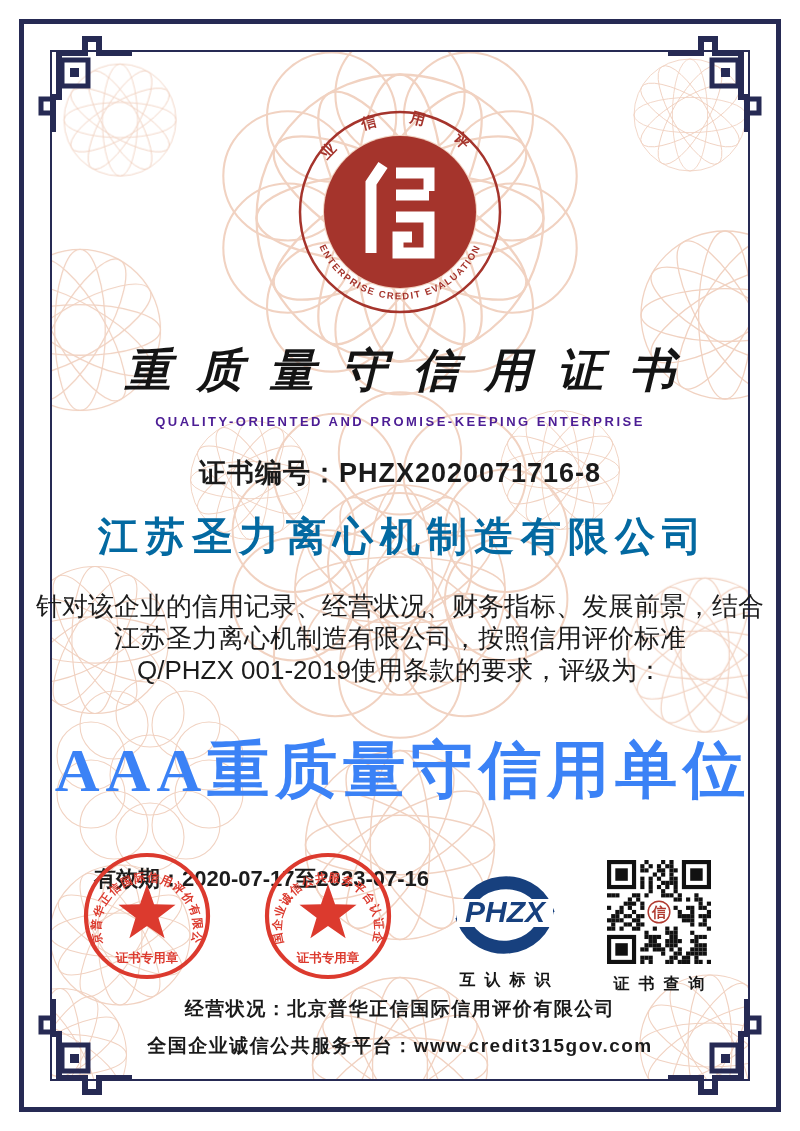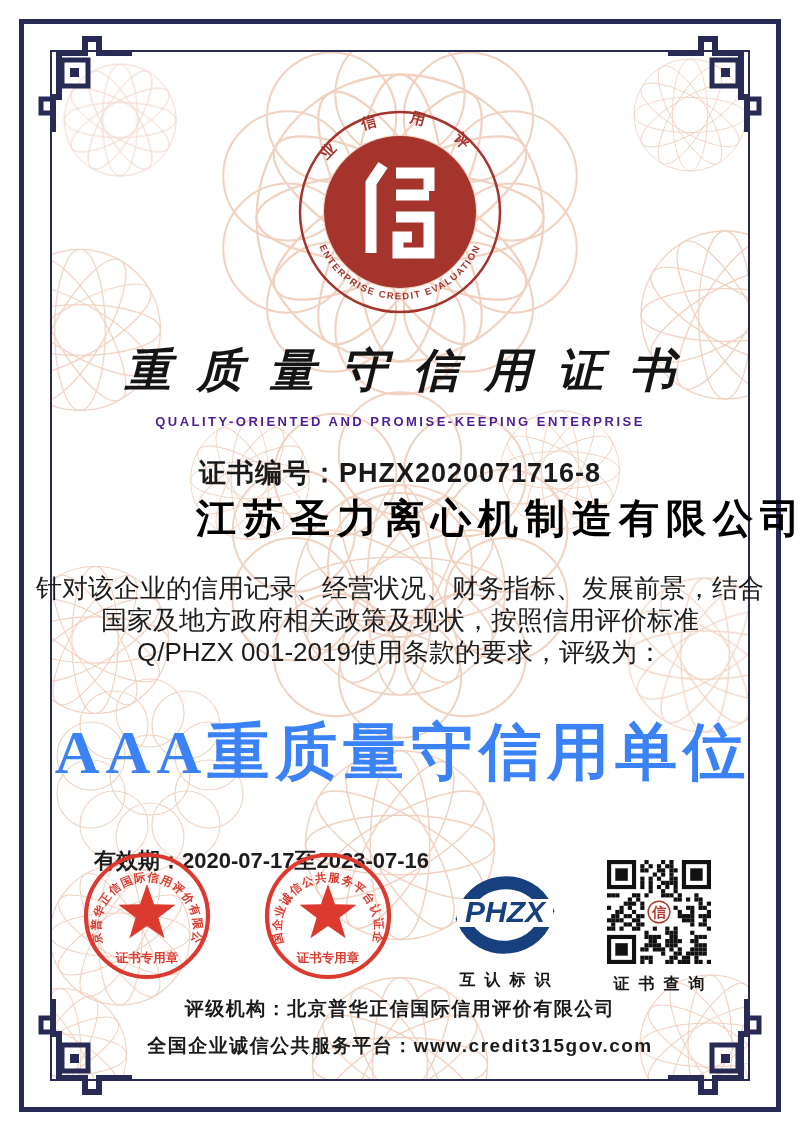--- a/index.html
+++ b/index.html
@@ -21,22 +21,22 @@
   
   .guilloche{position:absolute;left:0;top:0;}
   
   .content{position:absolute;left:0;top:0;width:800px;height:1131px;text-align:center;}
   .logo-svg{display:block;margin:90px auto 0;}
   .cert-title{margin:6px 0 0;font-size:46px;font-weight:bold;color:#141414;font-style:italic;}
   .cert-title span{letter-spacing:26px;margin-right:-26px;}
   .cert-subtitle{margin-top:12px;font-size:13px;font-weight:bold;color:#4c1d95;letter-spacing:2.5px;}
   .cert-no{margin-top:26px;font-family:Liberation Sans, sans-serif;font-weight:bold;
     font-size:27px;color:#1a1a1a;letter-spacing:1px;}
-  .company{font-family:"Liberation Serif",serif;font-weight:bold;
-    font-size:40px;color:#000000;text-align:right;}
+  .company{margin-top:18px;font-family:"Liberation Serif",serif;font-weight:bold;
+    font-size:40px;color:#0369a1;}
   .company span{letter-spacing:7px;margin-right:-7px;}
   .body-par{margin-top:26px;font-size:26px;font-weight:normal;color:#1c1c1c;line-height:32px;}
   .grade{margin-top:42px;font-family:"Liberation Serif",serif;font-weight:bold;
     font-size:62px;color:#3b82f6;}
   .grade span{letter-spacing:6px;margin-right:-6px;}
   .validity{margin-top:52px;text-align:left;padding-left:94px;
     font-size:22px;font-weight:bold;color:#1c1c1c;}
   
   .seal{position:absolute;width:136px;height:136px;}
   .seal.left{left:79px;top:850px;}
@@ -165,21 +165,21 @@
       </text>
     </svg>
 
     <h1 class="cert-title"><span>重质量守信用证书</span></h1>
     <div class="cert-subtitle">QUALITY-ORIENTED AND PROMISE-KEEPING ENTERPRISE</div>
     <div class="cert-no">证书编号：PHZX2020071716-8</div>
     <div class="company"><span>江苏圣力离心机制造有限公司</span></div>
 
     <div class="body-par">
       <div>针对该企业的信用记录、经营状况、财务指标、发展前景，结合</div>
-      <div>国家及地方政府相关政策及现状，按照信用评价标准</div>
+      <div>江苏圣力离心机制造有限公司，按照信用评价标准</div>
       <div>Q/PHZX 001-2019使用条款的要求，评级为：</div>
     </div>
 
     <div class="grade"><span>AAA重质量守信用单位</span></div>
     <div class="validity">有效期：2020-07-17至2023-07-16</div>
   </div>
 
   <svg class="seal left" viewBox="0 0 136 136">
     <defs>
         <path id="sealArcL" d="M 23.8 94.2 A 47 47 0 1 1 112.2 94.2"></path>
@@ -412,17 +412,17 @@
         <rect x="1" y="19" width="5" height="5" fill="#fff"></rect>
         <rect x="2" y="20" width="3" height="3" fill="#111"></rect>
         <circle cx="12.5" cy="12.5" r="3.2" fill="#fff"></circle>
         <circle cx="12.5" cy="12.5" r="2.6" fill="#fff" stroke="#b03a30" stroke-width="0.35"></circle>
         <text x="12.5" y="13.7" text-anchor="middle" font-size="3.4" font-weight="bold" fill="#b03a30">信</text>
       </svg>
     <div class="qr-caption"><span>证书查询</span></div>
   </div>
 
   <div class="footer">
-    <div class="footer-line">评级机构：北京普华正信国际信用评价有限公司</div>
+    <div class="footer-line">经营状况：北京普华正信国际信用评价有限公司</div>
     <div class="footer-line">全国企业诚信公共服务平台：www.credit315gov.com</div>
   </div>
 
 </div>
 
 </body></html>

